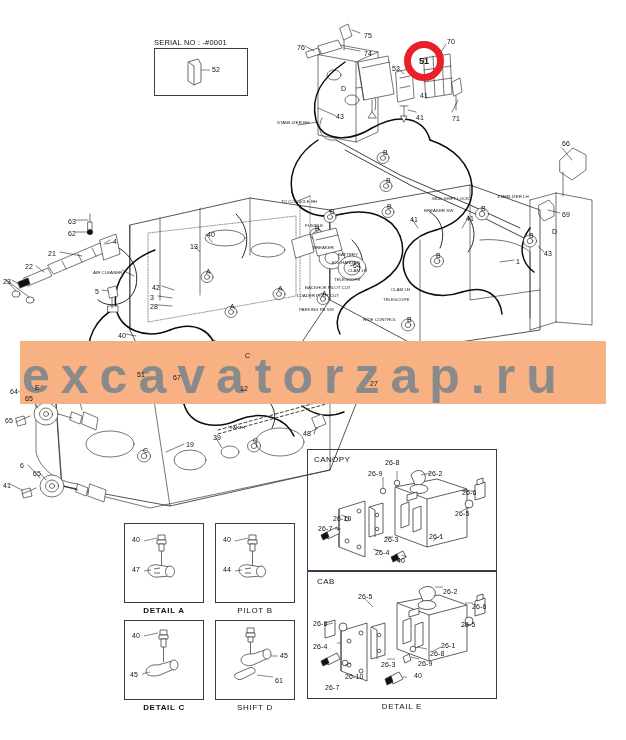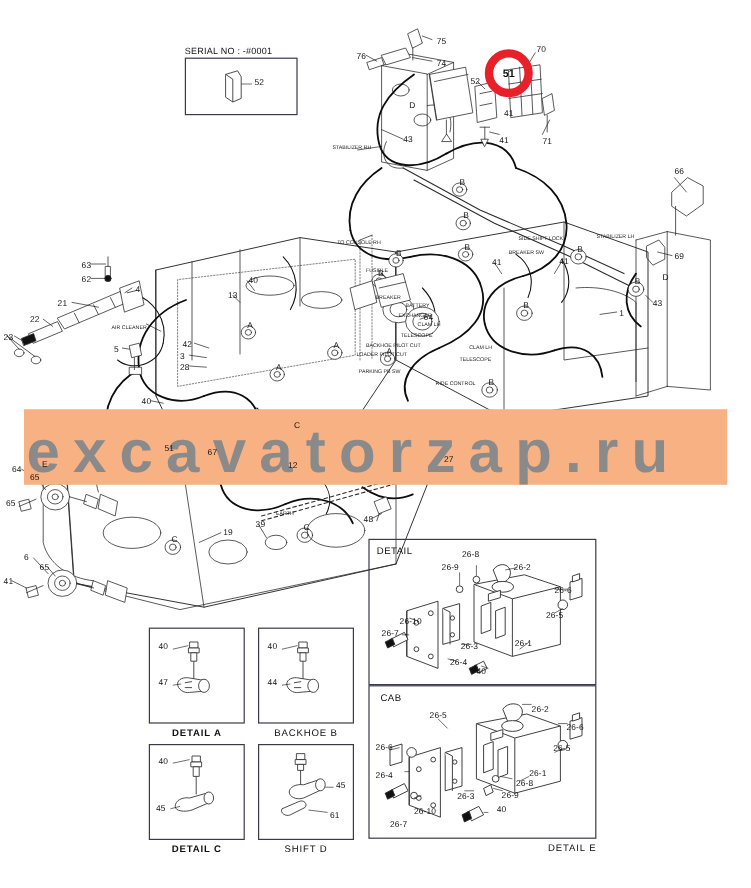--- a/index.html
+++ b/index.html
@@ -398,21 +398,21 @@
       <ellipse cx="46" cy="48.5" rx="4.5" ry="5.5"></ellipse>
       <path d="M30 46 L36 45 M30 50 L36 50"></path>
       <g stroke="#111" stroke-width="0.5">
           <path d="M20 18 L33 15"></path>
           <path d="M20 48 L27 47"></path>
         </g>
     </g>
   </svg>
   <div class="lbl" style="left:223px;top:536px;">40</div>
   <div class="lbl" style="left:223px;top:566px;">44</div>
-  <div class="cap det" style="left:215px;top:606px;width:80px;">BACKHOE B</div>
+  <div class="cap det" style="left:215px;top:606px;width:80px;">PILOT B</div>
 
   <div class="box" style="left:124px;top:620px;width:80px;height:80px;"></div>
   <svg width="80" height="80" style="left:124px;top:620px;">
     <g fill="#fff" stroke="#2b2b2b" stroke-width="0.7" stroke-linejoin="round">
       <path d="M36 10 L43 10 L43 15 L36 15 Z"></path>
       <path d="M35 15 L44 15 L44 19 L35 19 Z"></path>
       <path d="M37 19 L42 19 L42 27 L37 27 Z"></path>
       <path d="M39.5 27 L39.5 42"></path>
       <path d="M22 52 C22 47 28 44 34 45 L48 41 C52 40 54 47 50 49 L36 55 C30 57 22 56 22 52 Z"></path>
       <ellipse cx="50" cy="45" rx="4" ry="5"></ellipse>
@@ -440,21 +440,21 @@
           <path d="M56 36 L63 36"></path>
           <path d="M42 55 L58 57"></path>
         </g>
     </g>
   </svg>
   <div class="lbl" style="left:280px;top:652px;">45</div>
   <div class="lbl" style="left:275px;top:677px;">61</div>
   <div class="cap det" style="left:215px;top:703px;width:80px;">SHIFT D</div>
 
   <div class="box" style="left:307px;top:449px;width:190px;height:122px;"></div>
-  <div class="panel-title" style="left:314px;top:455px;">DETAIL</div>
+  <div class="panel-title" style="left:314px;top:455px;">CANOPY</div>
   <svg width="190" height="122" style="left:307px;top:449px;">
     <g fill="#fff" stroke="#2b2b2b" stroke-width="0.75" stroke-linejoin="round">
 
       <path d="M88 38 L130 30 L160 40 L160 88 L120 98 L88 86 Z"></path>
       <path d="M88 38 L120 50 L120 98"></path>
       <path d="M120 50 L160 40"></path>
 
       <path d="M104 26 C108 20 116 20 118 26 C120 32 114 38 108 36 Z"></path>
       <ellipse cx="112" cy="40" rx="9" ry="4.5"></ellipse>
 
@@ -576,15 +576,15 @@
       <div class="lbl" style="left: 461px; top: 621px;">26-5</div>
       <div class="lbl" style="left: 313px; top: 643px;">26-4</div>
       <div class="lbl" style="left: 441px; top: 642px;">26-1</div>
       <div class="lbl" style="left: 381px; top: 661px;">26-3</div>
       <div class="lbl" style="left: 430px; top: 650px;">26-8</div>
       <div class="lbl" style="left: 418px; top: 660px;">26-9</div>
       <div class="lbl" style="left: 345px; top: 673px;">26-10</div>
       <div class="lbl" style="left: 325px; top: 684px;">26-7</div>
       <div class="lbl" style="left: 414px; top: 672px;">40</div>
     </div>
-  <div class="cap det" style="left:307px;top:702px;width:190px;text-align:right;">DETAIL E</div>
+  <div class="cap det" style="left:307px;top:702px;width:190px;">DETAIL E</div>
 
 </div>
 
 </body></html>

